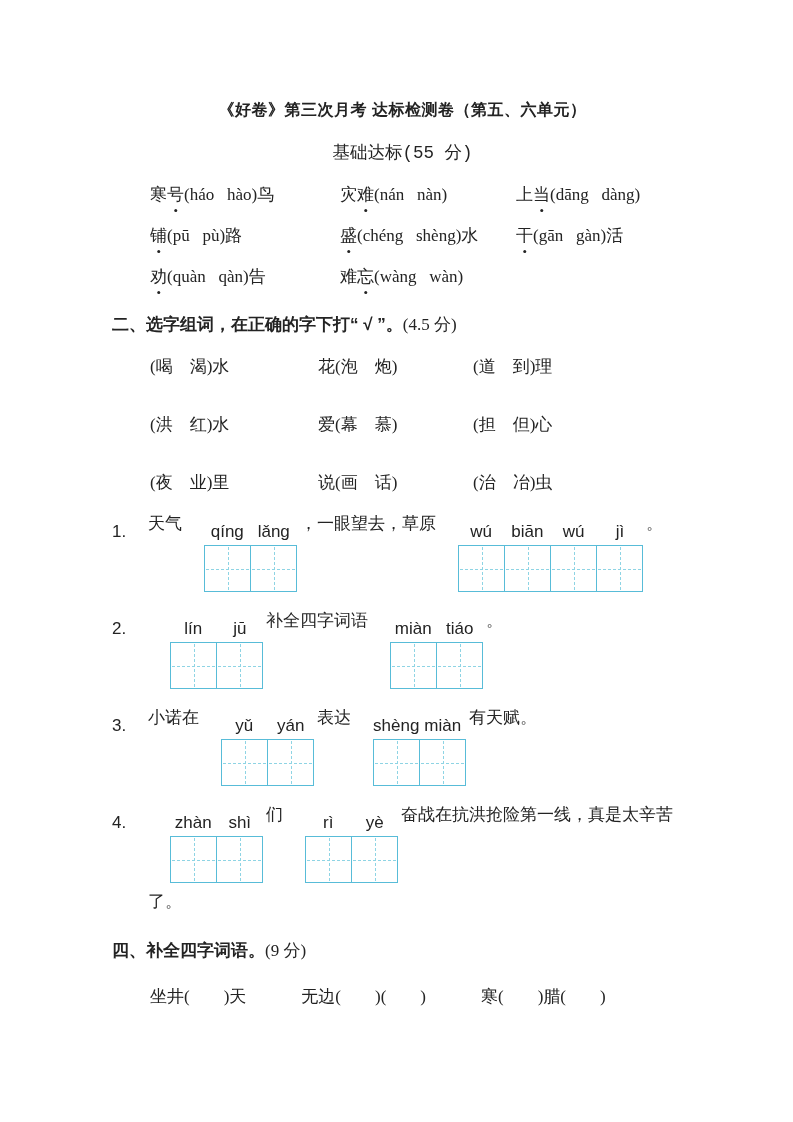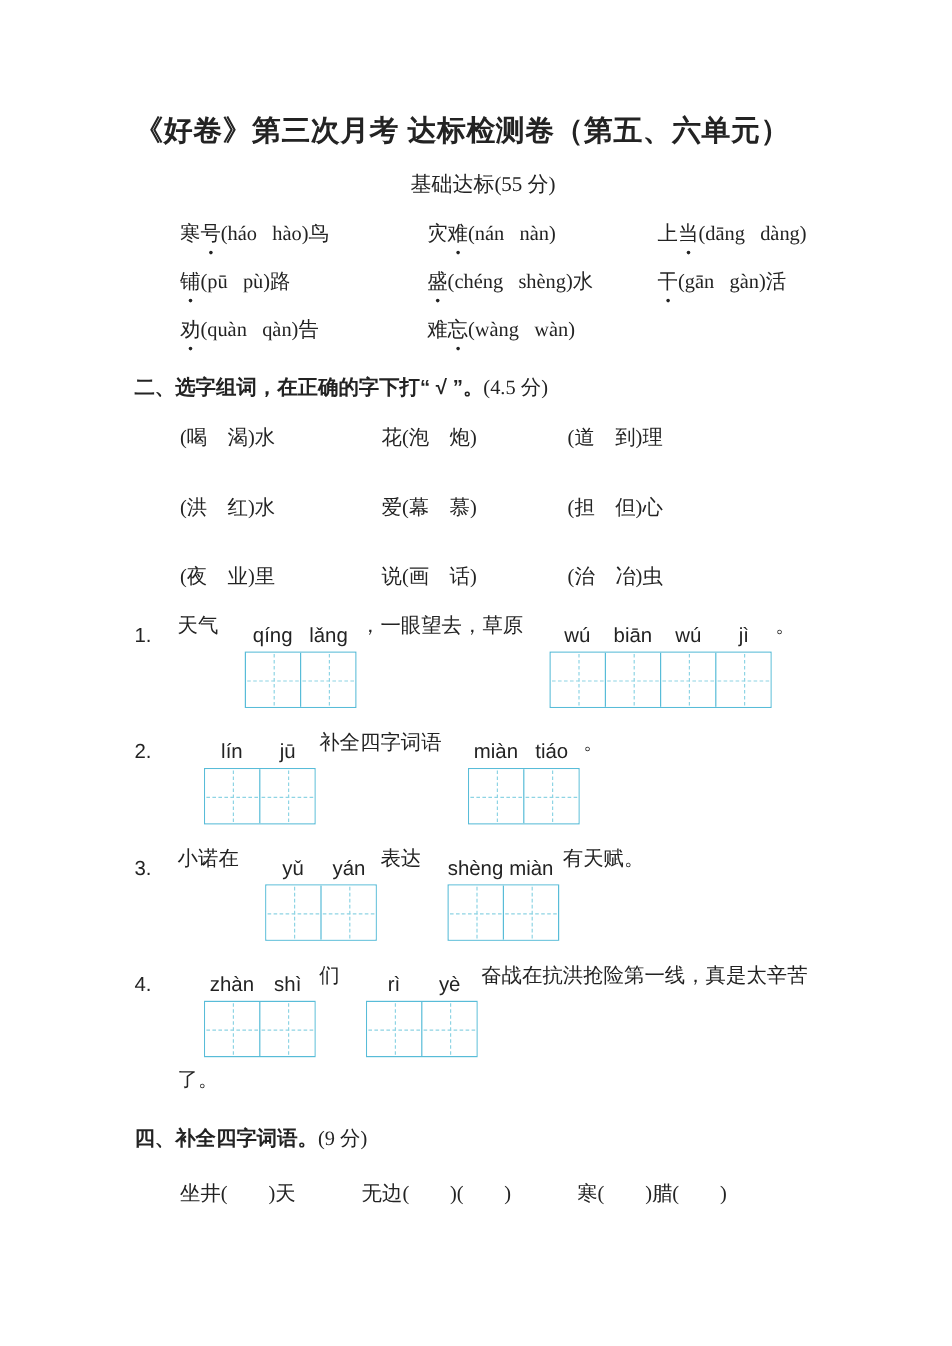--- a/index.html
+++ b/index.html
@@ -6,43 +6,44 @@
   body{
     width:793px;height:1122px;
     background:#ffffff;
     color:var(--ink,#232323);
     font-family:"Liberation Serif",serif;
     overflow:hidden;
   }
   .page{box-sizing:border-box;width:793px;height:1122px;padding:98px 100px 0 112px;}
 
   .title{
+    text-align:center;
     font-family:"Liberation Sans",sans-serif;
-    font-weight:700;font-size:24px;line-height:24px;letter-spacing:.5px;
+    font-weight:700;font-size:16px;line-height:24px;letter-spacing:.5px;
   }
   .subtitle{
     text-align:center;
-    font-family:Liberation Serif, serif;
+    font-family:Liberation Mono, monospace;
     font-size:17.5px;line-height:24px;margin-top:19px;
   }
 
   .sec-heading{
     font-family:"Liberation Sans",sans-serif;
     font-weight:700;font-size:17px;line-height:24px;margin-top:24px;
   }
   .score{
     font-family:"Liberation Serif",serif;
     font-weight:400;font-size:17px;
   }
 
   
   .s1-grid{
     display:grid;grid-template-columns:190px 176px 1fr;
     row-gap:17px;padding-left:38px;margin-top:18px;
-    font-size:17px;line-height:24px;white-space:pre;gap:16px;
+    font-size:17px;line-height:24px;white-space:pre;
   }
   .dotchar{position:relative;display:inline-block;}
   .dotchar::after{
     content:"";position:absolute;left:50%;bottom:-5px;
     width:3.5px;height:3.5px;border-radius:50%;
     background:var(--ink,#232323);transform:translateX(-50%);
   }
 
   
   .s2-grid{

